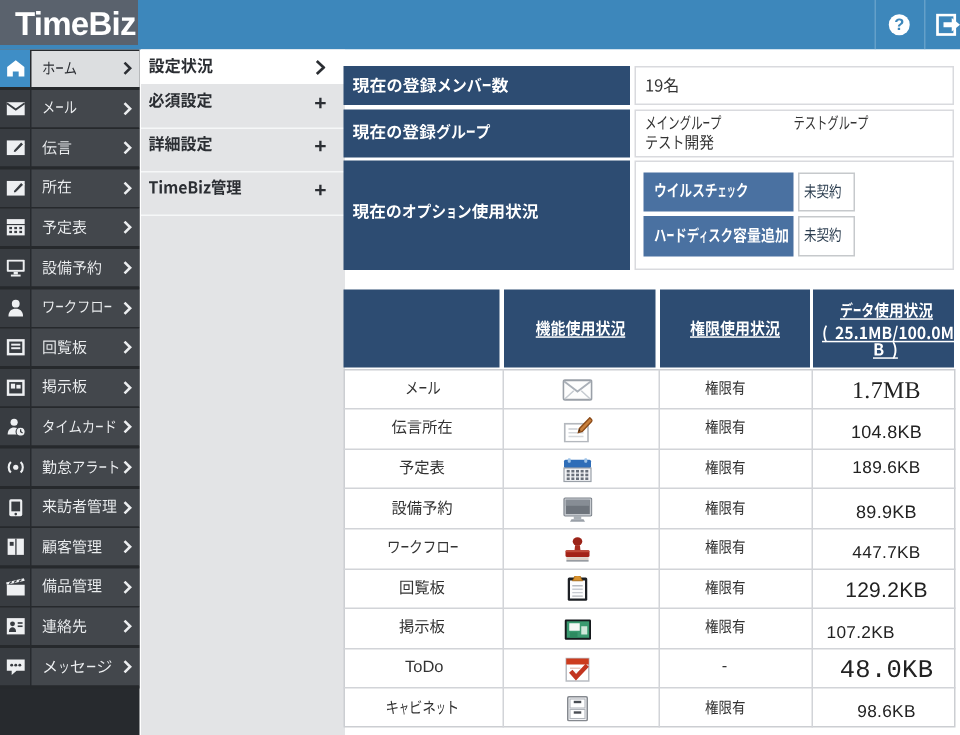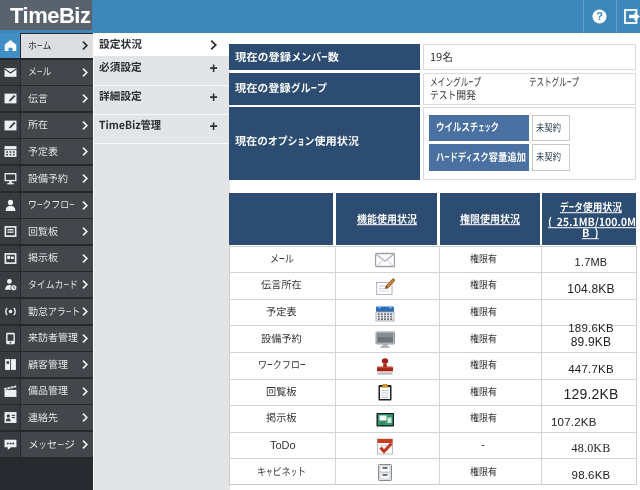--- a/index.html
+++ b/index.html
@@ -729,21 +729,21 @@
     <path d="M1 3.2 L10 10 L19 3.2" stroke="#aab0b8" stroke-width="1.2" fill="none"></path>
     <path d="M1.5 15 L7.5 9.5 M18.5 15 L12.5 9.5" stroke="#c5cad0" stroke-width="1" fill="none"></path>
   </svg>
 <div style="position:absolute;left:470.0px;top:251.8px">
     <svg width="27" height="14" viewBox="0 0 27 14" style="display:block" fill="#333">
       <use href="#r6a29" transform="translate(0.0 10.5) scale(0.009 0.0105)"></use>
       <use href="#r9650" transform="translate(9.0 10.5) scale(0.009 0.0105)"></use>
       <use href="#r6709" transform="translate(18.0 10.5) scale(0.009 0.0105)"></use>
     </svg>
   </div>
-<div style="position:absolute;left:551px;top:252.20000000000002px;width:80px;text-align:center"><span style="font-family:Liberation Sans, sans-serif;font-size:11px;color:#222;letter-spacing:0.2px;white-space:nowrap">1.7MB</span></div>
+<div style="position:absolute;left:551px;top:252.20000000000002px;width:80px;text-align:center"><span style="font-family:Liberation Serif, serif;font-size:16px;color:#222;letter-spacing:0.2px;white-space:nowrap">1.7MB</span></div>
 <div style="position:absolute;left:261.1px;top:278.4px">
     <svg width="41" height="14" viewBox="0 0 41 14" style="display:block" fill="#333">
       <use href="#r4f1d" transform="translate(0.0 10.5) scale(0.01019 0.0105)"></use>
       <use href="#r8a00" transform="translate(10.19 10.5) scale(0.01019 0.0105)"></use>
       <use href="#r6240" transform="translate(20.37 10.5) scale(0.01019 0.0105)"></use>
       <use href="#r5728" transform="translate(30.55 10.5) scale(0.01019 0.0105)"></use>
     </svg>
   </div>
 <svg style="position:absolute;left:375px;top:277.90000000000003px" width="20" height="17" viewBox="0 0 20 17">
     <rect x="1.5" y="4.5" width="15.5" height="12" fill="#fff" stroke="#b4b8be" stroke-width="1.1"></rect>
@@ -791,21 +791,21 @@
       <rect x="15.2" y="13.3" width="2" height="1.7"></rect>
     </g>
   </svg>
 <div style="position:absolute;left:470.0px;top:305.0px">
     <svg width="27" height="14" viewBox="0 0 27 14" style="display:block" fill="#333">
       <use href="#r6a29" transform="translate(0.0 10.5) scale(0.009 0.0105)"></use>
       <use href="#r9650" transform="translate(9.0 10.5) scale(0.009 0.0105)"></use>
       <use href="#r6709" transform="translate(18.0 10.5) scale(0.009 0.0105)"></use>
     </svg>
   </div>
-<div style="position:absolute;left:551px;top:318px;width:80px;text-align:center"><span style="font-family:'Liberation Sans';font-size:11.5px;color:#222;letter-spacing:0.2px;white-space:nowrap">189.6KB</span></div>
+<div style="position:absolute;left:551px;top:302px;width:80px;text-align:center"><span style="font-family:'Liberation Sans';font-size:11.5px;color:#222;letter-spacing:0.2px;white-space:nowrap">189.6KB</span></div>
 <div style="position:absolute;left:261.1px;top:331.6px">
     <svg width="41" height="14" viewBox="0 0 41 14" style="display:block" fill="#333">
       <use href="#r8a2d" transform="translate(0.0 10.5) scale(0.01019 0.0105)"></use>
       <use href="#r5099" transform="translate(10.19 10.5) scale(0.01019 0.0105)"></use>
       <use href="#r4e88" transform="translate(20.37 10.5) scale(0.01019 0.0105)"></use>
       <use href="#r7d04" transform="translate(30.55 10.5) scale(0.01019 0.0105)"></use>
     </svg>
   </div>
 <svg style="position:absolute;left:375px;top:331.1px" width="20" height="17" viewBox="0 0 20 17">
     <rect x="1" y="1" width="18.5" height="12" rx="0.8" fill="#c9cdd2" stroke="#7e848c" stroke-width="0.8"></rect>
@@ -896,21 +896,21 @@
 <div style="position:absolute;left:551px;top:411.8px;width:80px;text-align:left"><span style="font-family:'Liberation Sans';font-size:11.5px;color:#222;letter-spacing:0.2px;white-space:nowrap">107.2KB</span></div>
 <div style="position:absolute;left:270px;top:438.50000000000006px;width:24px;text-align:center;font-family:'Liberation Sans';font-size:11px;color:#333">ToDo</div>
 <svg style="position:absolute;left:375px;top:437.50000000000006px" width="20" height="17" viewBox="0 0 20 17">
     <rect x="2.5" y="1" width="15" height="15" fill="#fff" stroke="#b8bcc2" stroke-width="1"></rect>
     <rect x="2.5" y="1" width="15" height="4" fill="#cc3c1e"></rect>
     <line x1="5" y1="7.5" x2="12" y2="7.5" stroke="#e8c8be" stroke-width="0.9"></line>
     <line x1="5" y1="10" x2="12" y2="10" stroke="#eee" stroke-width="0.9"></line>
     <path d="M5.5 9.5 L9 13.5 L16.5 5.5" stroke="#c23520" stroke-width="3" fill="none"></path>
   </svg>
 <div style="position:absolute;left:479px;top:438.00000000000006px;width:8px;text-align:center;font-family:'Liberation Sans';font-size:11px;color:#333">-</div>
-<div style="position:absolute;left:551px;top:438.40000000000003px;width:80px;text-align:center"><span style="font-family:Liberation Serif, serif;font-size:12px;color:#222;letter-spacing:0.2px;white-space:nowrap">48.0KB</span></div>
+<div style="position:absolute;left:551px;top:438.40000000000003px;width:80px;text-align:center"><span style="font-family:Liberation Mono, monospace;font-size:17px;color:#222;letter-spacing:0.2px;white-space:nowrap">48.0KB</span></div>
 <div style="position:absolute;left:256.9px;top:464.6px">
     <svg width="50" height="14" viewBox="0 0 50 14" style="display:block" fill="#333">
       <use href="#r30ad" transform="translate(0.0 10.5) scale(0.00903 0.0105)"></use>
       <use href="#r30e3" transform="translate(9.03 10.5) scale(0.00651 0.0105)"></use>
       <use href="#r30d3" transform="translate(15.54 10.5) scale(0.00903 0.0105)"></use>
       <use href="#r30cd" transform="translate(24.57 10.5) scale(0.00903 0.0105)"></use>
       <use href="#r30c3" transform="translate(33.6 10.5) scale(0.00651 0.0105)"></use>
       <use href="#r30c8" transform="translate(40.11 10.5) scale(0.00903 0.0105)"></use>
     </svg>
   </div>

